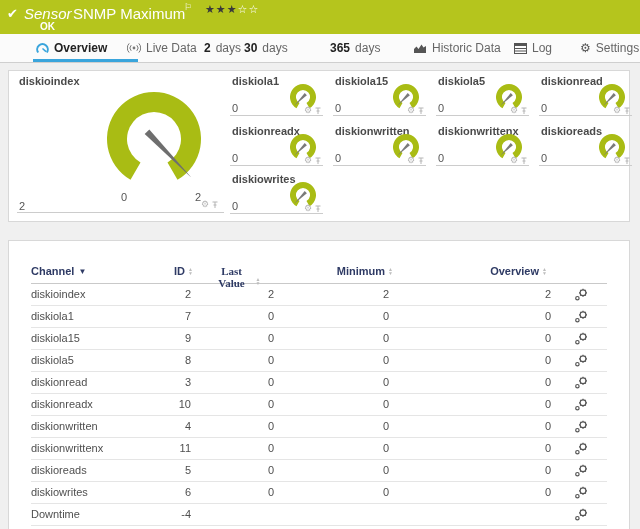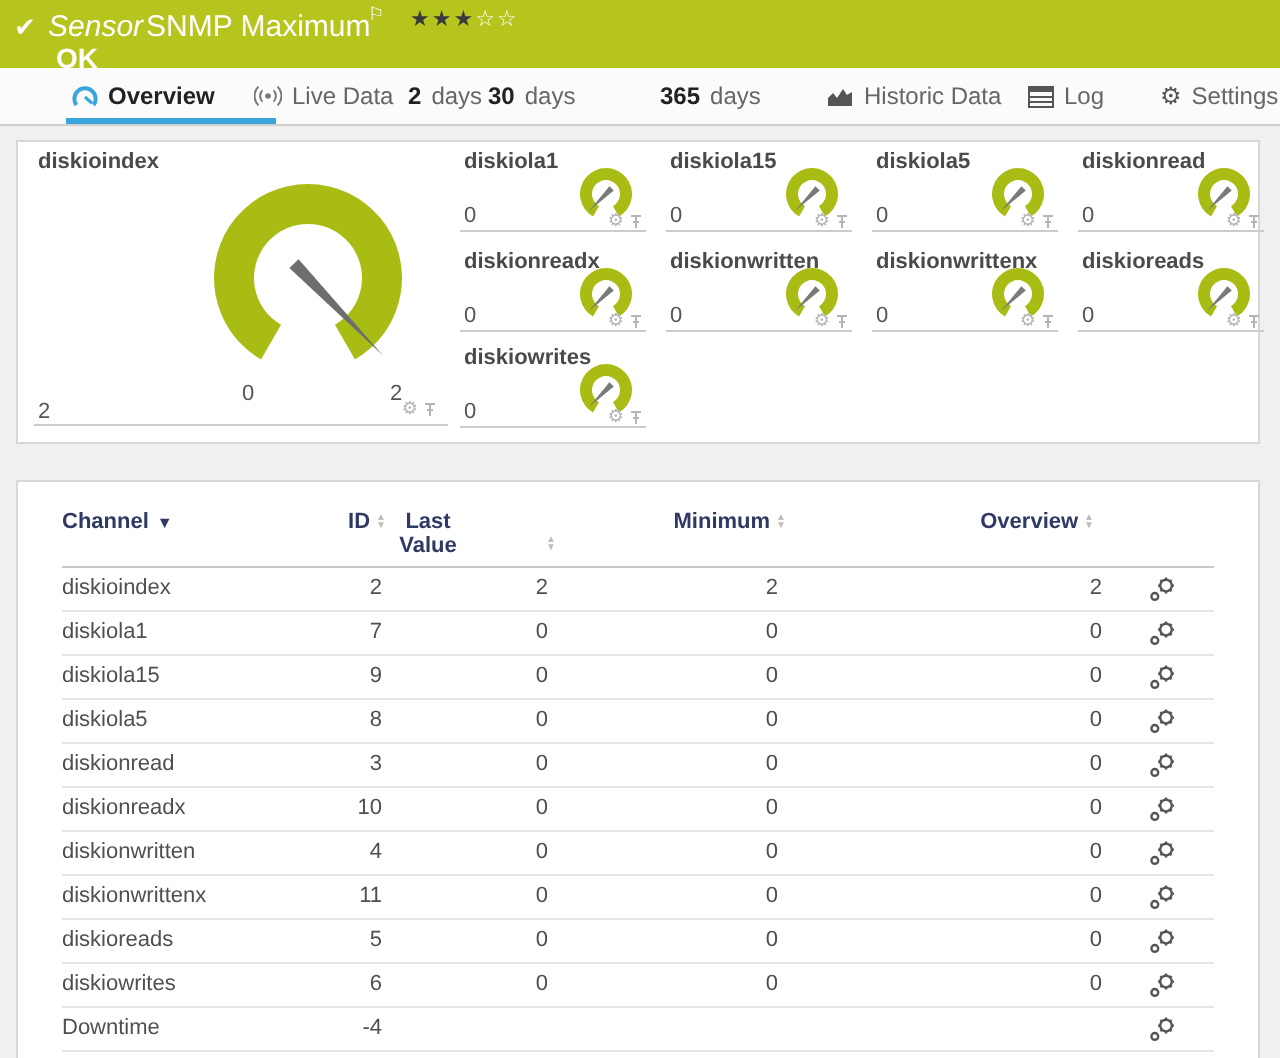--- a/index.html
+++ b/index.html
@@ -8,21 +8,21 @@
 
   
   .greenbar { position:absolute; left:0; top:0; width:640px; height:34px; background:#b5c51d; }
   .check { position:absolute; left:7px; top:6px; color:#fff; font-size:13px; }
   .title-prefix { position:absolute; left:24px; top:5px; color:#fff; font-size:15px; font-style:italic; }
   .title-main { position:absolute; left:73px; top:5px; color:#fff; font-size:15px; }
   .flag { position:absolute; left:184px; top:2px; color:#fff; font-size:9px; }
   .stars { position:absolute; left:205px; top:3px; font-size:11px; letter-spacing:1px; }
   .stars-filled { color:#3a3a3a; }
   .stars-empty { color:#ffffff; }
-  .status-ok { position:absolute; left:28px; top:21px; color:#fff; font-size:14px; font-weight:bold; }
+  .status-ok { position:absolute; left:40px; top:21px; color:#fff; font-size:10px; font-weight:bold; }
 
   
   .tabbar { position:absolute; left:0; top:34px; width:640px; height:29px; background:#fbfbfb; border-bottom:1px solid #cfcfcf; font-size:12px; color:#666; }
   .tab { position:absolute; top:7px; display:flex; align-items:center; gap:5px; cursor:pointer; white-space:nowrap; }
   .tab .lbl { color:#666; }
   .tab.active .lbl { color:#222; font-weight:bold; }
   .tab .num { color:#222; font-weight:bold; }
   .tab-underline { position:absolute; left:33px; bottom:0; width:105px; height:3px; background:#3aa5dc; }
   .gear-glyph { font-size:12px; color:#555; }
 
@@ -40,24 +40,24 @@
   .mini-gear { font-size:9px; color:#b5b5b5; line-height:1; cursor:pointer; }
   .main-tile { left:8px; top:4px; width:210px; height:142px; }
   .small-tile { width:96px; height:44px; }
   .main-gauge-svg { position:absolute; left:0; top:16px; }
   .small-gauge-svg { position:absolute; left:56px; top:8px; }
   .scale-label { position:absolute; top:116px; font-size:11px; color:#555; }
   .scale-0 { left:104px; } .scale-2 { left:178px; }
 
   
   .tgrid { display:grid; grid-template-columns:130px 32px 85px 115px 162px 1fr; margin:0 22px; }
-  .thead { padding-top:14px; height:43px; border-bottom:1px solid #c9c9c9; font-size:11px; font-weight:bold; color:#2e3a64; }
+  .thead { padding-top:24px; height:43px; border-bottom:1px solid #c9c9c9; font-size:11px; font-weight:bold; color:#2e3a64; }
   .th { display:flex; align-items:flex-start; }
   .th.r { justify-content:flex-end; }
-  .th.c { justify-content:space-between; text-align:center; }
+  .th.c { justify-content:center; text-align:center;font-family:Liberation Serif, serif; }
   .th .wrap2 { width:42px; }
   .caret { font-size:8px; color:#2e3a64; margin-left:4px; line-height:13px; }
   .sort { display:inline-flex; flex-direction:column; font-size:5px; color:#bdbdbd; line-height:4px; margin-left:3px; margin-top:2px; font-style:normal; }
   .trow { height:22px; line-height:21px; border-bottom:1px solid #e5e5e5; font-size:11px; color:#4f4f4f; }
   .td { overflow:hidden; white-space:nowrap; }
   .td.r { text-align:right; padding-right:4px; }
   .td.id { text-align:right; padding-right:2px; }
   .td.ch { cursor:pointer; }
   .td.set { display:flex; align-items:center; justify-content:center; cursor:pointer; }
 </style>

